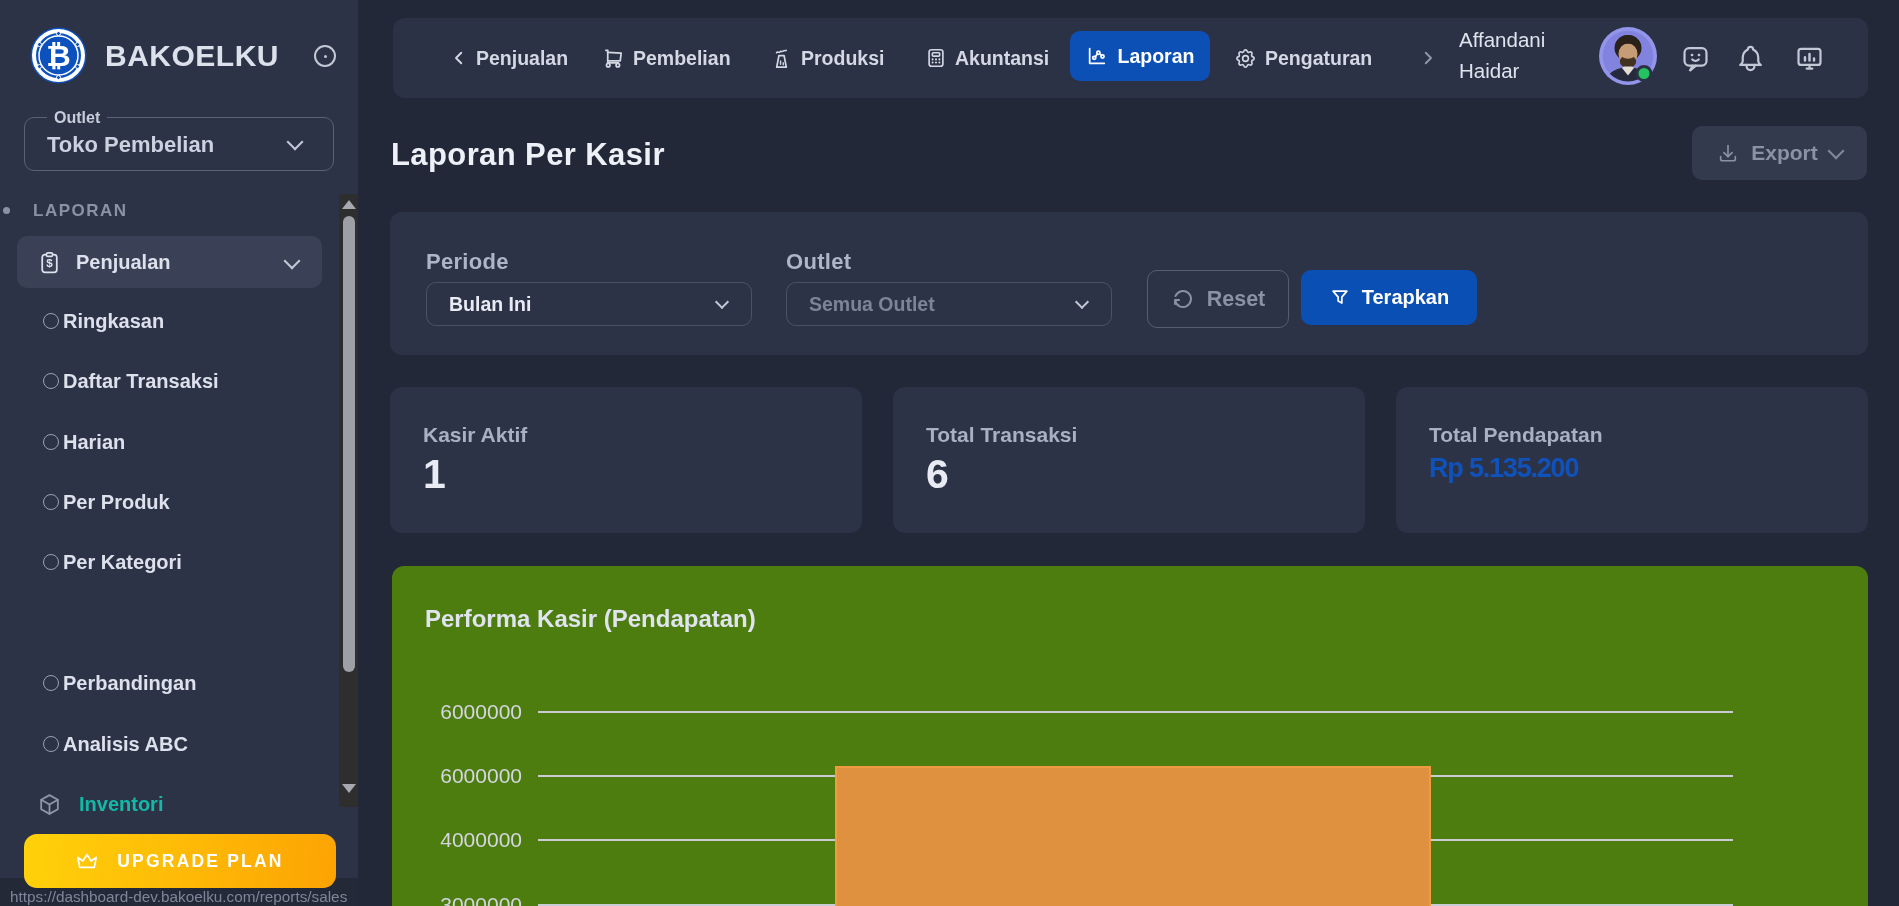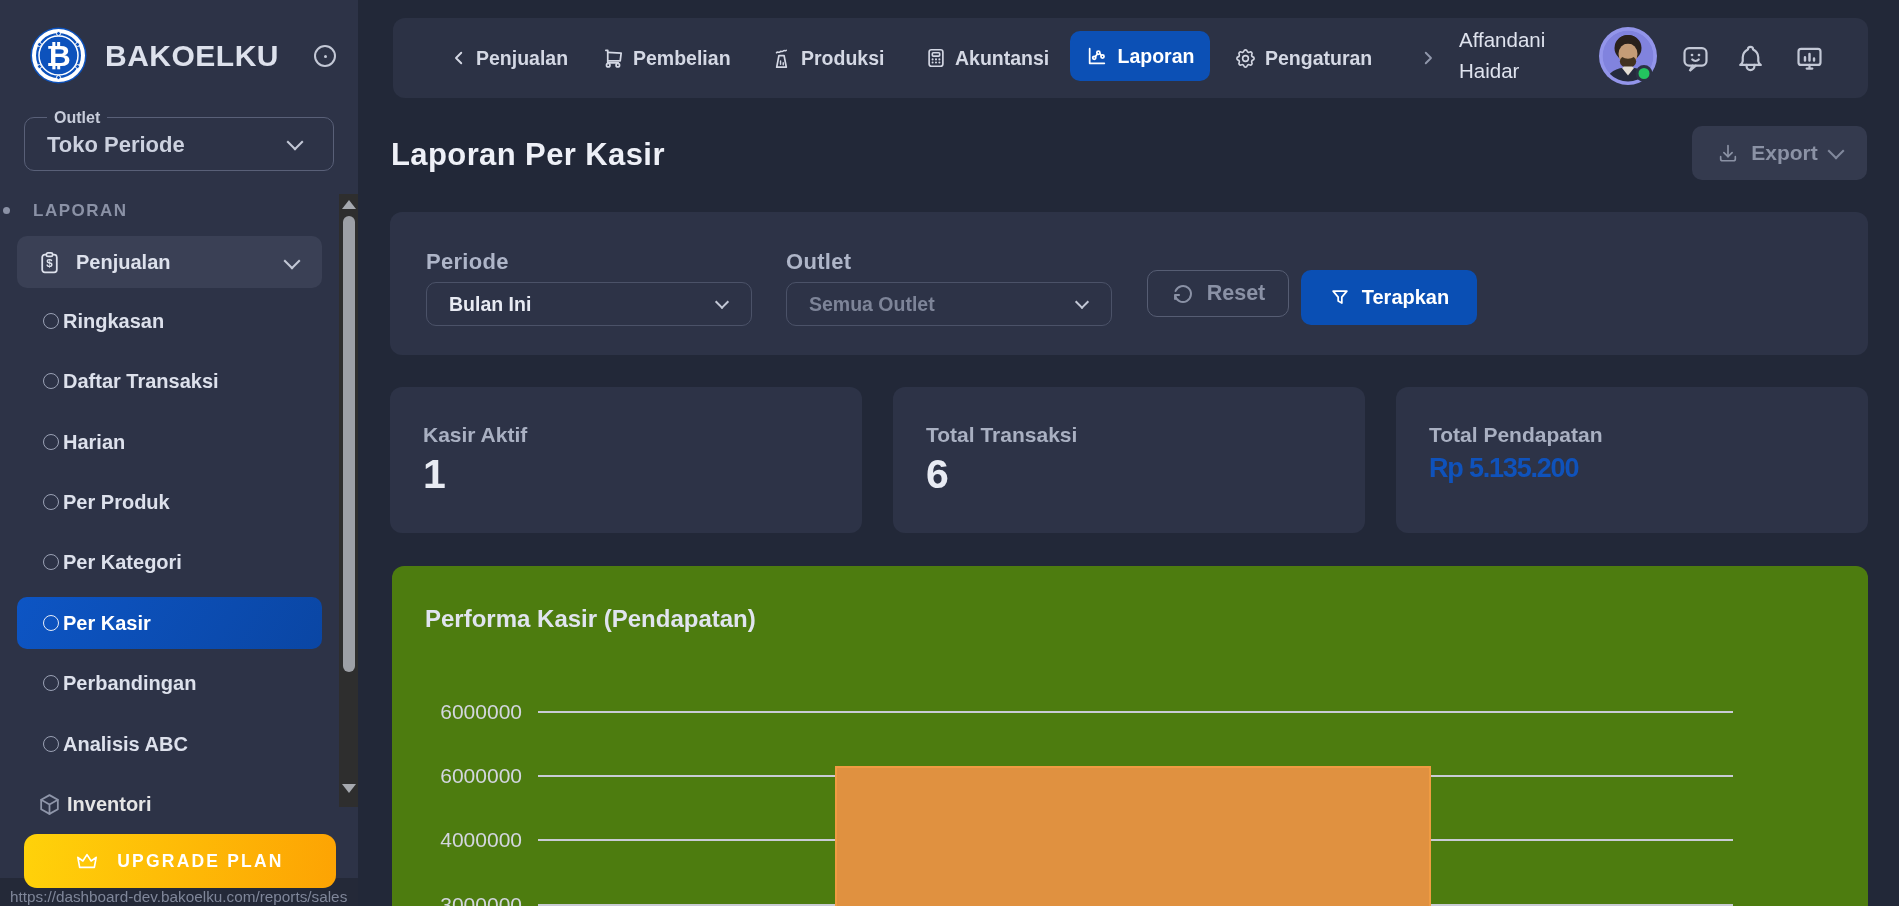--- a/index.html
+++ b/index.html
@@ -43,21 +43,21 @@
 #uname{position:absolute;left:1066px;top:6px;font-size:20.5px;color:#dfe3ee;line-height:31px}
 
 #h1{position:absolute;left:391px;top:137px;font-size:31px;font-weight:bold;letter-spacing:.4px;color:#eef0f7}
 #export{position:absolute;left:1692px;top:126px;width:175px;height:54px;background:#343a4e;border-radius:10px;display:flex;align-items:center;justify-content:center;gap:12px;color:#8b92a5}
 #export span{font-size:21px;font-weight:600}
 #filter{position:absolute;left:390px;top:212px;width:1478px;height:143px;background:#2d3347;border-radius:12px}
 .flabel{position:absolute;top:37px;font-size:22px;font-weight:600;letter-spacing:.3px;color:#aeb5c8}
 .fselect{position:absolute;top:70px;width:326px;height:44px;border:1px solid #4b5268;border-radius:10px;display:flex;align-items:center}
 .fselect .t{margin-left:22px;font-size:19.5px;font-weight:bold;color:#e8ebf3}
 .fselect .chev{position:absolute;right:24px;top:14px;width:10px;height:10px;border-color:#c3c8d6}
-#reset{position:absolute;left:757px;top:58px;width:142px;height:47px;border:1.5px solid #565d73;border-radius:10px;display:flex;align-items:center;justify-content:center;gap:12px;color:#8a91a5}
+#reset{position:absolute;left:757px;top:58px;width:142px;height:58px;border:1.5px solid #565d73;border-radius:10px;display:flex;align-items:center;justify-content:center;gap:12px;color:#8a91a5}
 #reset span{font-size:21.5px;font-weight:600}
 #apply{position:absolute;left:911px;top:58px;width:176px;height:55px;background:#0a4fb4;border-radius:10px;display:flex;align-items:center;justify-content:center;gap:11px;color:#fff}
 #apply span{font-size:20px;font-weight:bold}
 .stat{position:absolute;top:387px;width:472px;height:146px;background:#2d3347;border-radius:12px}
 .stat .lab{position:absolute;left:33px;top:36px;font-size:21px;font-weight:600;color:#a9b0c2}
 .stat .val{position:absolute;left:33px;top:64px;font-size:41px;font-weight:bold;color:#e8ebf3}
 #chartcard{position:absolute;left:392px;top:566px;width:1476px;height:340px;background:#4d7c0f;border-radius:12px 12px 0 0}
 #ctitle{position:absolute;left:33px;top:39px;font-size:24px;font-weight:bold;color:#e0e4ef}
 .gline{position:absolute;left:146px;width:1195px;height:2px;background:#c9cbd5}
 .glab{position:absolute;left:0;width:130px;text-align:right;font-size:21px;color:#d3d6df}
@@ -77,21 +77,21 @@
       <circle cx="47.5" cy="17.5" r="2" fill="#0d52bc" stroke="#fff" stroke-width="1"></circle>
       <circle cx="9.5" cy="39.5" r="2" fill="#0d52bc" stroke="#fff" stroke-width="1"></circle>
       <circle cx="47.5" cy="39.5" r="2" fill="#0d52bc" stroke="#fff" stroke-width="1"></circle>
       <text x="28.5" y="38.5" font-family="Liberation Sans" font-size="30" font-weight="bold" fill="#fff" text-anchor="middle">₿</text>
     </svg>
   </div>
   <div id="brand">BAKOELKU</div>
   <div id="collapse"></div>
   <div id="outlet">
     <div class="legend">Outlet</div>
-    <div class="val">Toko Periode</div>
+    <div class="val">Toko Pembelian</div>
     <div class="chev" style="position:absolute;right:32px;top:18px;border-color:#c3c8d6"></div>
   </div>
   <div id="laporan-dot"></div>
   <div id="laporan-label">LAPORAN</div>
 
   <div class="mitem" style="top:236px;background:#3a4055">
     <svg style="margin-left:20px" width="25" height="25" viewBox="0 0 24 24" fill="none" stroke="#dde1ec" stroke-width="1.7" stroke-linecap="round" stroke-linejoin="round">
       <rect x="5" y="4.5" width="14" height="17" rx="2.5"></rect>
       <rect x="9" y="2.8" width="6" height="3.4" rx="1.5" fill="#3a4055"></rect>
       <text x="12" y="16.5" font-family="Liberation Sans" font-size="11" font-weight="bold" fill="#dde1ec" stroke="none" text-anchor="middle">$</text>
@@ -113,38 +113,34 @@
       <span class="mtxt">Daftar Transaksi</span>
     </div>
   <div class="sub" style="top:476px">
       <div class="bullet"></div>
       <span class="mtxt">Per Produk</span>
     </div>
   <div class="sub" style="top:536px">
       <div class="bullet"></div>
       <span class="mtxt">Per Kategori</span>
     </div>
-  <div class="sub" style="top:597px;background:linear-gradient(120deg,#0d55c4,#0a46a4);border-radius:10px">
-      <div class="bullet" style="border-color:#e8edf8"></div>
-      <span class="mtxt" style="color:#fff">Per Kasir</span>
-    </div>
   <div class="sub" style="top:657px">
       <div class="bullet"></div>
       <span class="mtxt">Perbandingan</span>
     </div>
   <div class="sub" style="top:718px">
       <div class="bullet"></div>
       <span class="mtxt">Analisis ABC</span>
     </div>
   <div class="sub" style="top:778px">
     <svg style="margin-left:20px" width="25" height="25" viewBox="0 0 24 24" fill="none" stroke="#8f96aa" stroke-width="1.7" stroke-linecap="round" stroke-linejoin="round">
       <path d="M12 3l8 4.5v9L12 21l-8-4.5v-9z"></path>
         <path d="M12 12l8-4.5M12 12v9M12 12L4 7.5"></path>
     </svg>
-    <span class="mtxt" style="margin-left:5px;color:#e5e5e5">Inventori</span>
+    <span class="mtxt" style="margin-left:17px;color:#14b8a6">Inventori</span>
   </div>
 
   <div id="sb-track">
     <div id="sb-up"></div>
     <div id="sb-thumb"></div>
     <div id="sb-dn"></div>
   </div>
 
   <div id="upgrade">
     <svg width="22" height="22" viewBox="0 0 24 24" fill="none" stroke="#fff" stroke-width="1.8" stroke-linecap="round" stroke-linejoin="round">

